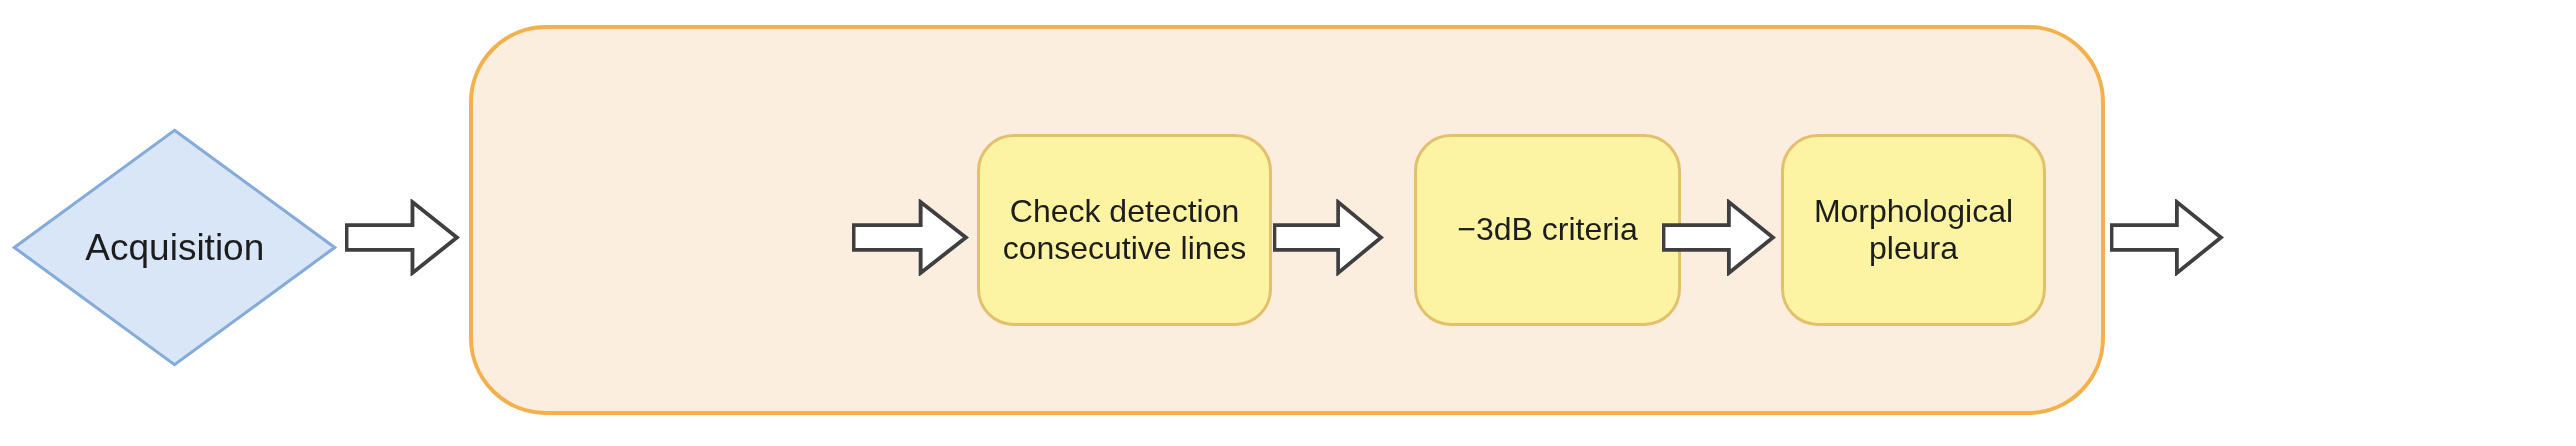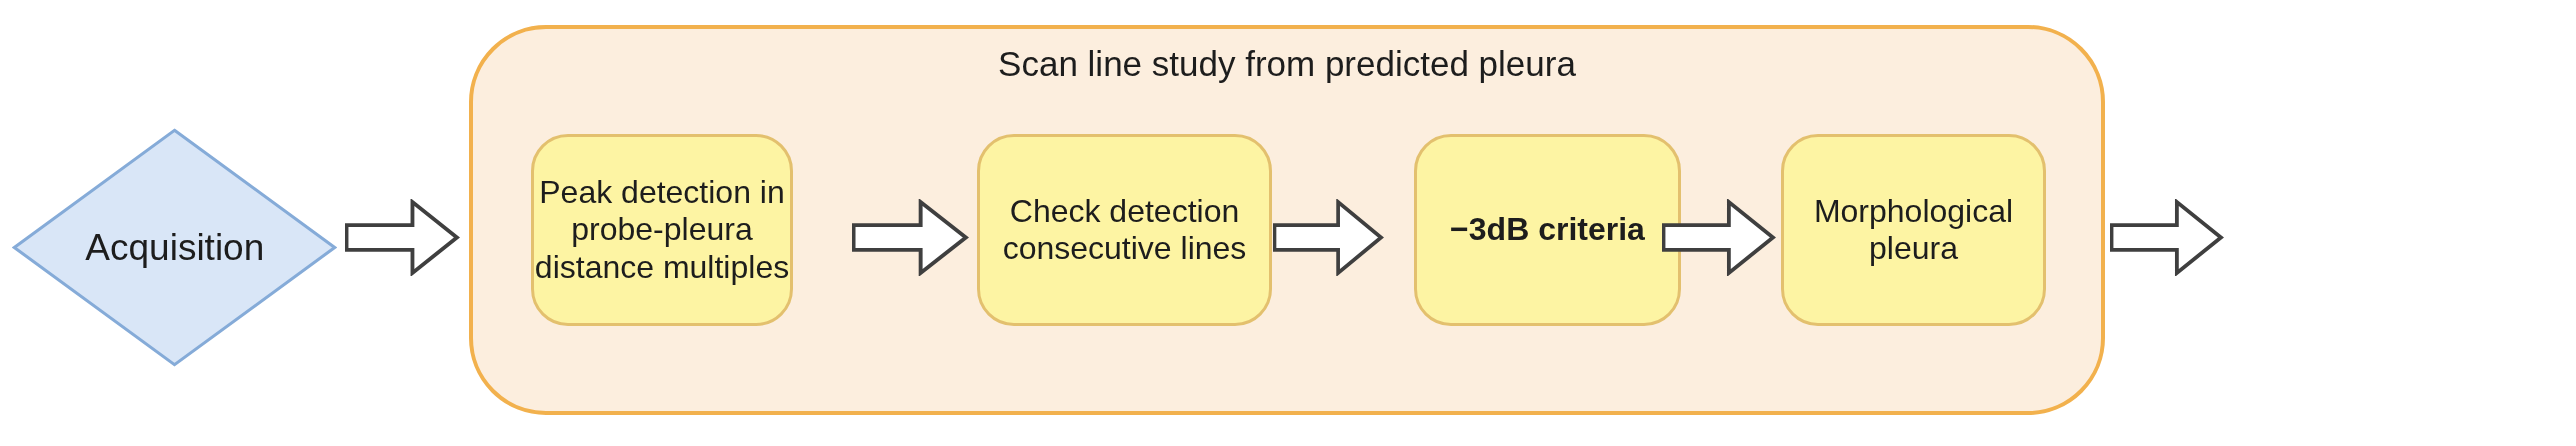--- a/index.html
+++ b/index.html
@@ -44,21 +44,21 @@
   }
 
   .step-box{
     position:absolute;top:134px;height:192px;box-sizing:border-box;
     background:var(--box-fill);border:3.1px solid var(--box-border);border-radius:37px;
     display:flex;align-items:center;justify-content:center;
     text-align:center;font-size:32px;line-height:1.17;white-space:pre-line;
   }
   .step-1{left:531px;width:262px;}
   .step-2{left:977px;width:295px;}
-  .step-3{left:1414px;width:267px;font-weight:bold;}
+  .step-3{left:1414px;width:267px;}
   .step-4{left:1781px;width:265px;}
 
   .flow-arrow{position:absolute;top:199px;height:77px;}
   .flow-arrow svg{display:block;width:100%;height:100%;}
   .arrow-1{left:345px;width:115px;}
   .arrow-2{left:852px;width:117px;}
   .arrow-3{left:1273px;width:111px;}
   .arrow-4{left:1662px;width:114px;}
   .arrow-5{left:2110px;width:114px;}
 </style>
@@ -74,25 +74,21 @@
     <div class="label">Acquisition</div>
   </div>
 
   <div class="flow-arrow arrow-1">
     <svg viewBox="0 0 150 100" preserveAspectRatio="none">
       <polygon points="2,34 88,34 88,4 146,50 88,96 88,66 2,66" fill="var(--arrow-fill)" stroke="var(--arrow-stroke)" stroke-width="5" stroke-linejoin="miter"></polygon>
     </svg>
   </div>
 
   <div class="container-group"></div>
-  <div class="container-title">Scan line study from predicted pleura</div>
 
-  <div class="step-box step-1">Peak detection in
-probe-pleura
-distance multiples</div>
   <div class="step-box step-2">Check detection
 consecutive lines</div>
   <div class="step-box step-3">−3dB criteria</div>
   <div class="step-box step-4">Morphological
 pleura</div>
 
   <div class="flow-arrow arrow-2">
     <svg viewBox="0 0 150 100" preserveAspectRatio="none">
       <polygon points="2,34 88,34 88,4 146,50 88,96 88,66 2,66" fill="var(--arrow-fill)" stroke="var(--arrow-stroke)" stroke-width="5" stroke-linejoin="miter"></polygon>
     </svg>

